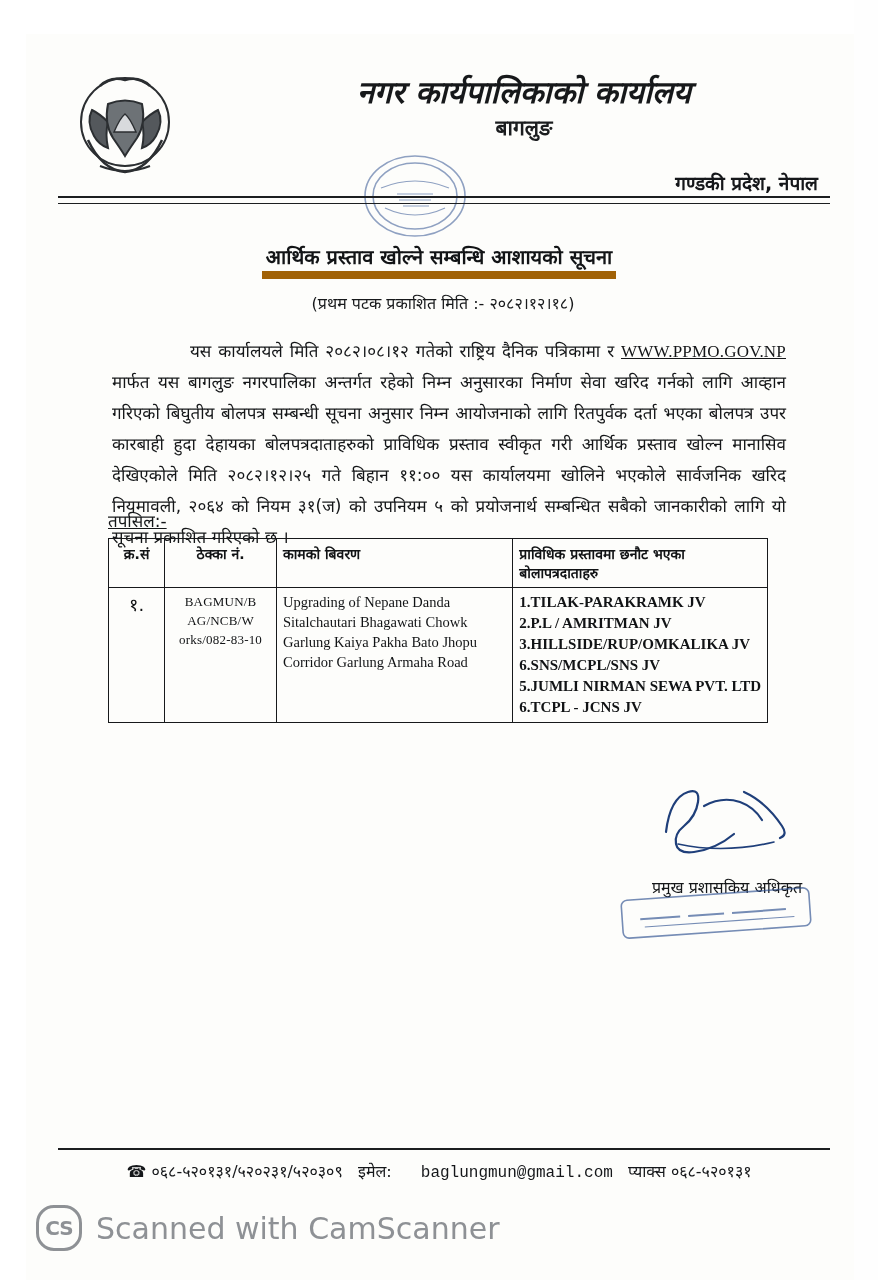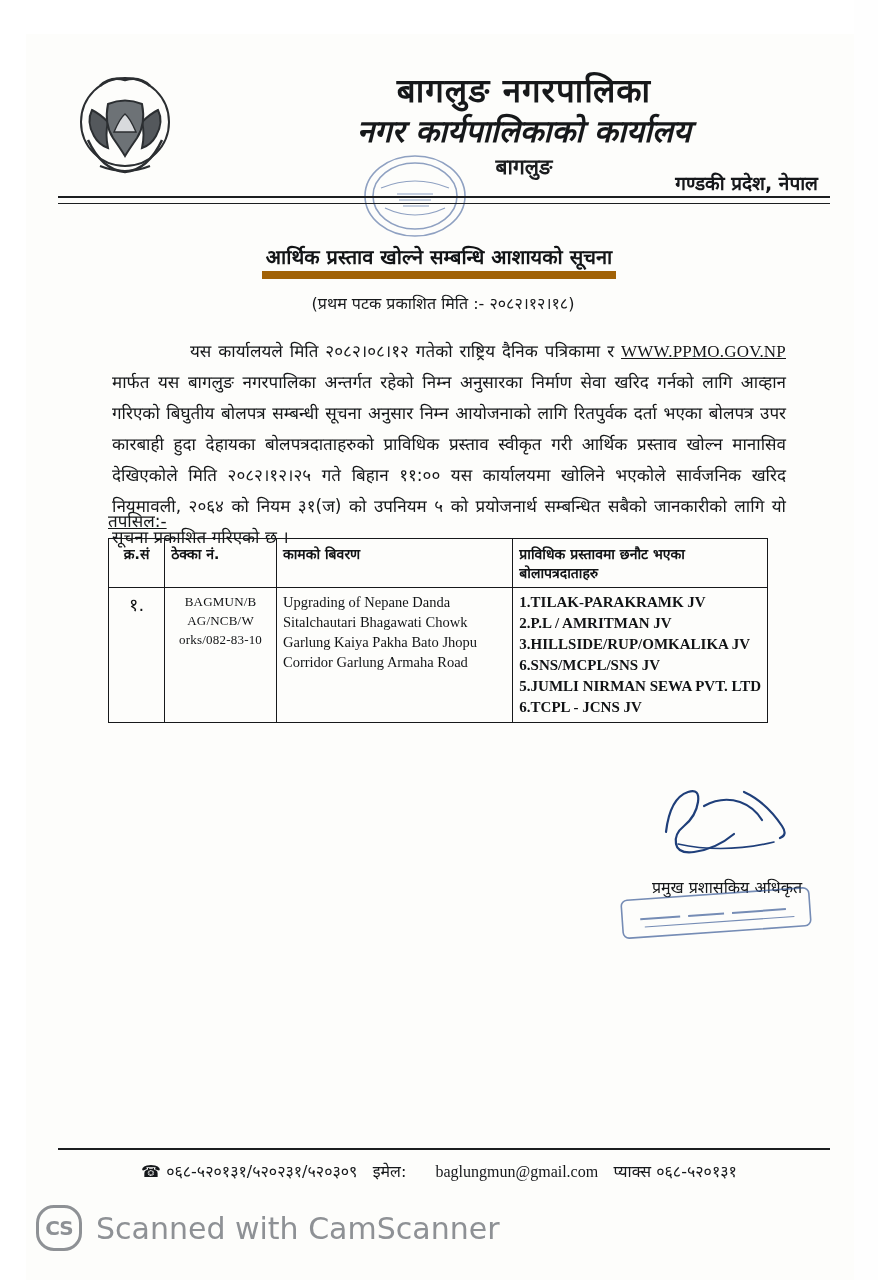--- a/index.html
+++ b/index.html
@@ -180,21 +180,21 @@
     border-collapse: collapse;
     color: #111315;
   }
   table.notice-table th,
   table.notice-table td {
     border: 1px solid #17191b;
     vertical-align: top;
     padding: 4px 6px;
   }
   .th-sn   { width: 44px;  text-align:center;border-radius:11px; }
-  .th-tn   { width: 100px; text-align:left; }
+  .th-tn   { width: 100px; text-align:center; }
   .th-desc { width: 230px; text-align:left; }
   .th-bid  { text-align:left; }
 
   table.notice-table th {
     font-size: 14px;
     font-weight: bold;
     font-family: "DejaVu Sans", sans-serif;
     padding: 5px 6px;
   }
   .cell-sn {
@@ -265,21 +265,21 @@
   .footer-line {
     position: absolute;
     top: 1160px;
     left: 0; right: 0;
     text-align: center;
     font-size: 16px;
     color: #15171a;
     font-family: "DejaVu Sans", sans-serif;
   }
   .footer-line .mail {
-    font-family: Liberation Serif, serif;
+    font-family: Liberation Mono, monospace;
     padding-left: 24px;
   }
   .phone-glyph { font-size: 16px; }
 
   
   .cam-watermark {
     position: absolute;
     left: 36px;
     top: 1205px;
     display: flex;
@@ -329,21 +329,20 @@
 
           <path d="M44 62 q6 -14 11 -18 q5 4 11 18z" fill="#d8dadd" stroke="#2b2e31" stroke-width="1.4"></path>
 
           <path d="M18 70 q14 30 37 32 q23 -2 37 -32" stroke-width="2.5"></path>
           <path d="M30 96 q25 10 50 0" stroke-width="2"></path>
         </g>
       </svg>
     </div>
 
     <div class="head-text">
-      <div class="org-name">बागलुङ नगरपालिका</div>
       <div class="org-office">नगर कार्यपालिकाको कार्यालय</div>
       <div class="org-place">बागलुङ</div>
     </div>
     <div class="org-province">गण्डकी प्रदेश, नेपाल</div>
   </div>
 
   <div class="office-stamp">
     <svg width="120" height="92" viewBox="0 0 120 92">
       <g fill="none" stroke="#2d4f8f" stroke-width="1.6" opacity="0.85">
         <ellipse cx="60" cy="46" rx="50" ry="40"></ellipse>

